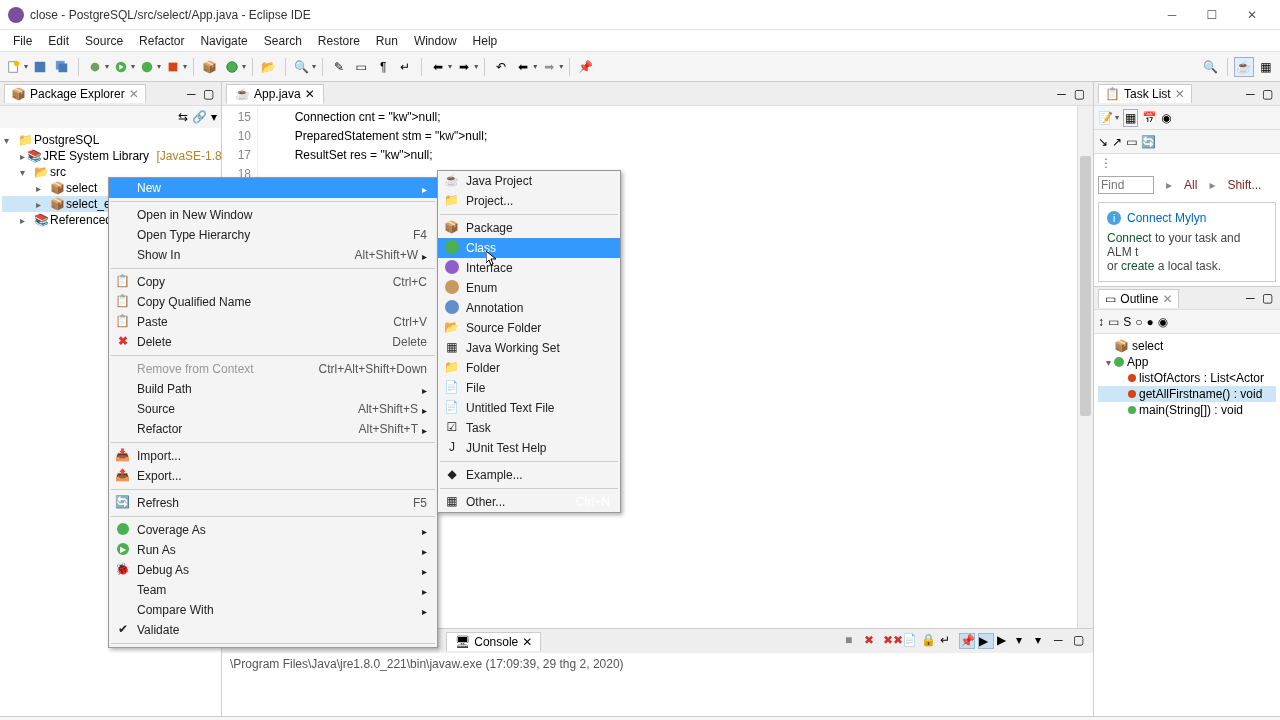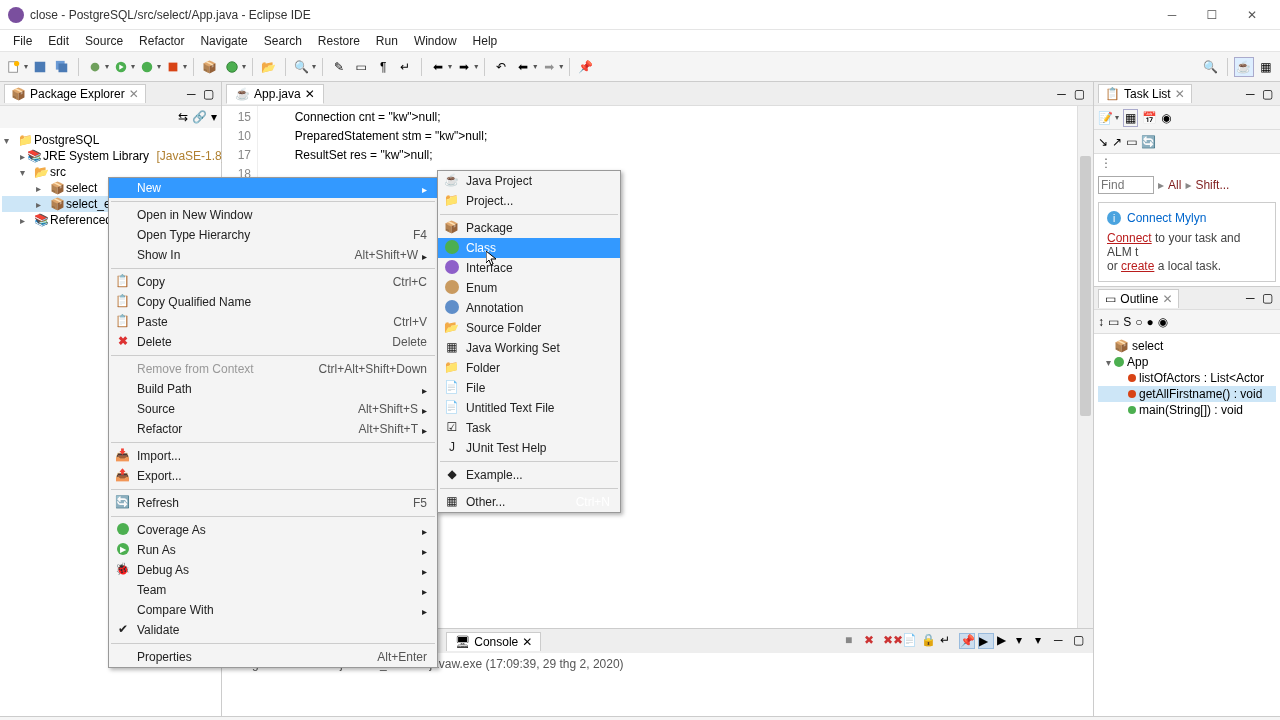--- a/index.html
+++ b/index.html
@@ -38,27 +38,27 @@
 .code .str { color: #2a00ff; }
 .vscroll { width: 16px; background: #f0f0f0; border-left: 1px solid #ddd; position: relative; }
 .vscroll .thumb { position: absolute; top: 50px; left: 2px; right: 2px; height: 260px; background: #ccc; border-radius: 2px; }
 .console-area { height: 88px; border-top: 1px solid #ccc; display: flex; flex-direction: column; }
 .console-tabs { height: 24px; background: #eee; display: flex; align-items: center; padding: 0 4px; }
 .console-tabs .ctab { background: #fff; border: 1px solid #ccc; border-bottom: none; padding: 2px 8px; display: flex; align-items: center; gap: 4px; }
 .console-tools { margin-left: auto; display: flex; gap: 3px; align-items: center; }
 .console-tools .ct { width: 16px; height: 16px; }
 .console-body { flex: 1; padding: 4px 8px; color: #555; font-family: Consolas, monospace; font-size: 11px; }
 .right-pane { width: 186px; display: flex; flex-direction: column; }
-.find-row { display: flex; align-items: center; gap: 4px; padding: 4px; }
+.find-row { display: flex; align-items: center; gap: 12px; padding: 4px; }
 .find-row input { width: 56px; height: 18px; border: 1px solid #aaa; padding: 0 2px; }
 .find-row .a { color: #7f1d1d; }
 .mylyn { border: 1px solid #ccc; margin: 4px; padding: 8px; }
 .mylyn .title { color: #0066cc; font-size: 13px; margin-bottom: 6px; display: flex; align-items: center; gap: 6px; }
 .mylyn .body { color: #444; }
-.mylyn .body .link { color: #b91c1c; text-decoration: underline; }
+.mylyn .body .link { color: #14532d; }
 .outline-body { padding: 4px; }
 .outline-body .orow { display: flex; align-items: center; gap: 3px; padding: 1px 0; white-space: nowrap; font-size: 11px; }
 .ocircle { width: 10px; height: 10px; border-radius: 50%; display: inline-block; }
 .statusbar { height: 22px; background: #f5f5f5; border-top: 1px solid #ccc; display: flex; align-items: center; padding: 0 8px; color: #555; font-size: 11px; }
 .ctx-menu { position: absolute; background: #f4f4f4; border: 1px solid #999; box-shadow: 2px 2px 4px rgba(0,0,0,0.3); z-index: 100; }
 .ctx-item { display: flex; align-items: flex-end; padding: 3px 10px 3px 28px; color: #222; position: relative; min-height: 20px; }
 .ctx-item.sel { background: #3399ff; color: #fff; }
 .ctx-item.dis { color: #999; }
 .ctx-item .mi-icon { position: absolute; left: 6px; width: 16px; height: 16px; display: flex; align-items: center; justify-content: center; }
 .ctx-item .accel { margin-left: auto; padding-left: 20px; color: #555; }
@@ -571,21 +571,17 @@
     </div>
     <div class="ctx-item">
       <span>Compare With</span>
       <span class="arrow">▸</span>
     </div>
     <div class="ctx-item">
       <span class="mi-icon">✔</span>
       <span>Validate</span>
     </div>
     <div class="ctx-sep"></div>
-    <div class="ctx-item">
-      <span>Properties</span>
-      <span class="accel">Alt+Enter</span>
-    </div>
   </div>
 
 <svg class="cursor" style="left:486px; top:251px" viewBox="0 0 16 16">
     <polygon points="0,0 0,12 3,9 5,14 7,13 5,8 10,8" fill="#fff" stroke="#000" stroke-width="1"></polygon>
   </svg>
 
 </body></html>

